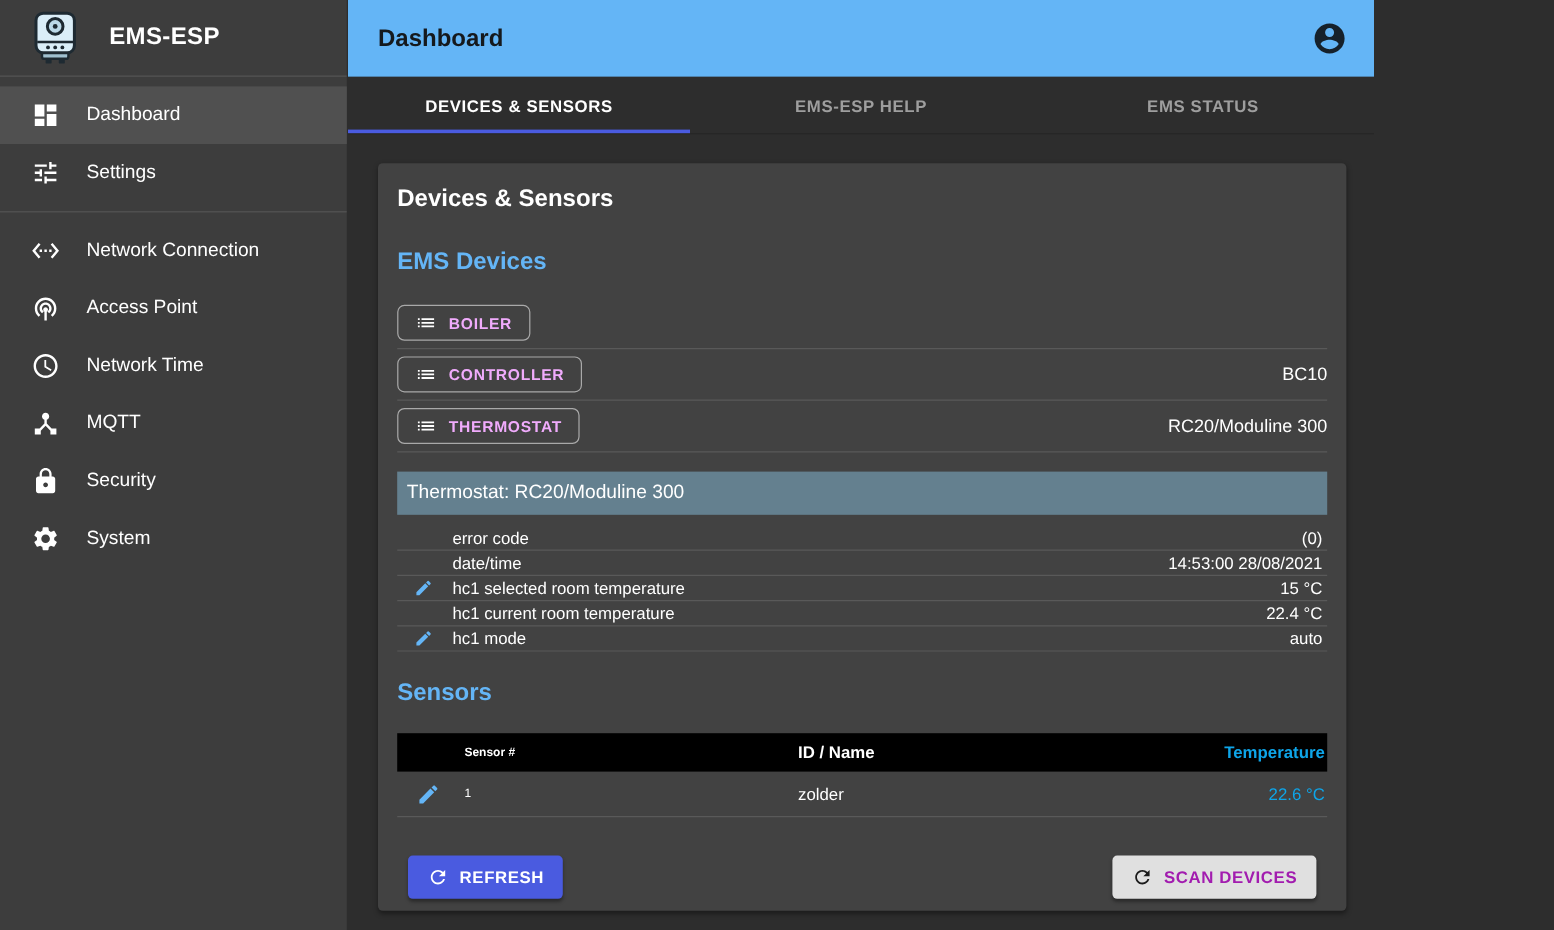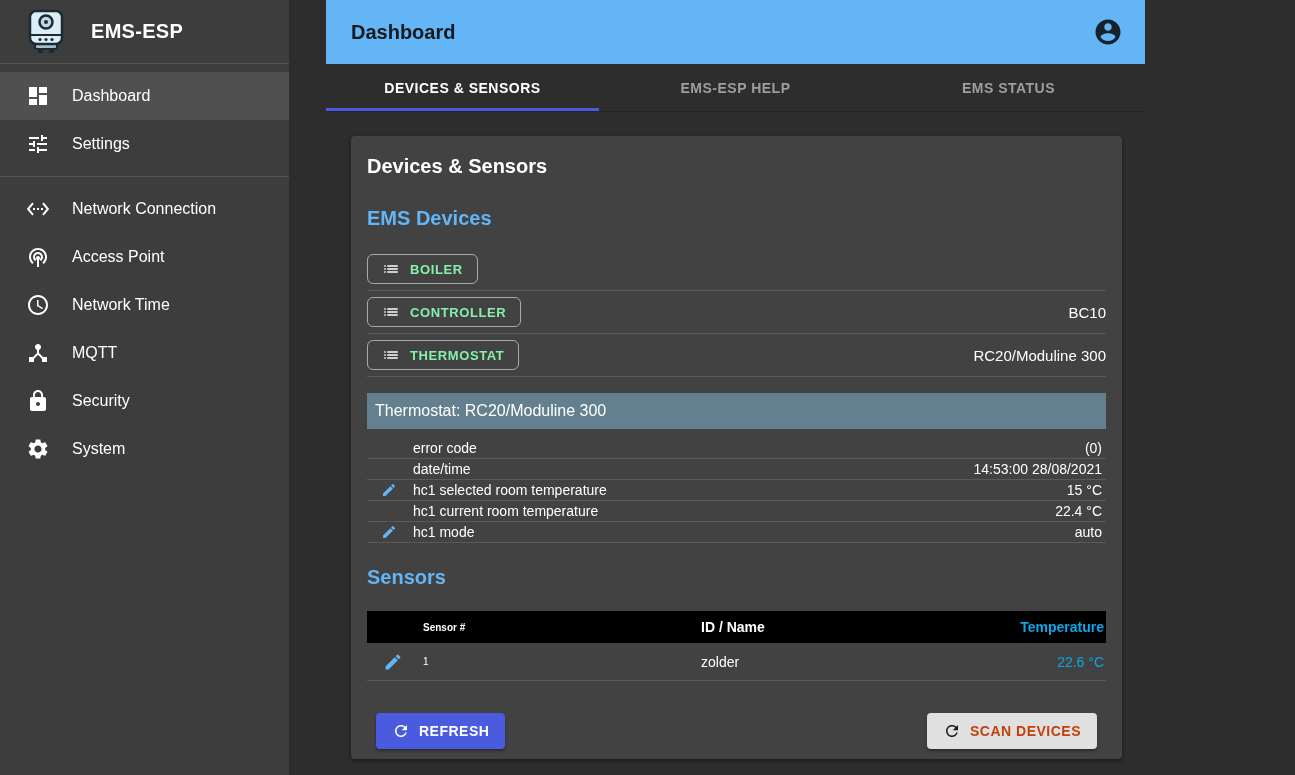--- a/index.html
+++ b/index.html
@@ -1,18 +1,18 @@
 <!DOCTYPE html>
 <html><head>
 <meta charset="utf-8">
 <style>
   * { margin:0; padding:0; box-sizing:border-box; }
   html,body { width:1295px; height:775px; overflow:hidden; background:#2d2d2d;
     font-family:"Liberation Sans","DejaVu Sans",sans-serif; }
-  .app { display:flex; width:1145px; height:775px;gap:36px; }
+  .app { display:flex; width:1145px; height:775px; }
 
   
   .sidebar { width:290px; height:775px; background:#3d3d3d; flex-shrink:0;
     border-right:1px solid rgba(0,0,0,0.25); display:flex; flex-direction:column; }
   .sidebar-header { height:64px; display:flex; align-items:center; padding-left:26px;
     border-bottom:1px solid rgba(255,255,255,0.12); flex-shrink:0; }
   .logo { width:40px; height:46px; }
   .app-title { color:#ffffff; font-size:20px; font-weight:700; margin-left:25px; letter-spacing:0.3px; }
   .nav { padding-top:8px; }
   .nav-item { height:48px; display:flex; align-items:center; padding-left:26px; cursor:pointer; }
@@ -44,21 +44,21 @@
 
   .card-title { color:#ffffff; font-size:20px; font-weight:700; line-height:28px; }
   .section-heading { color:#64b5f6; font-size:20px; font-weight:700; line-height:28px; margin-top:24px; }
 
   
   .device-list { margin-top:16px; }
   .device-row { height:43px; display:flex; align-items:center; justify-content:space-between;
     border-bottom:1px solid rgba(255,255,255,0.12); }
   .device-btn { display:inline-flex; align-items:center; gap:10px; height:30px;
     border:1px solid rgba(255,255,255,0.55); border-radius:6px; background:transparent;
-    color:#86efac; font-size:13px; font-weight:700; letter-spacing:0.6px; padding:0 14px;
+    color:#f0abfc; font-size:13px; font-weight:700; letter-spacing:0.6px; padding:0 14px;
     cursor:pointer; font-family:inherit; }
   .device-btn svg { width:18px; height:18px; fill:#ffffff; }
   .device-value { color:#ffffff; font-size:15px; }
 
   
   .panel-header { margin-top:16px; height:36px; background:#64808f; color:#ffffff;
     font-size:16px; font-weight:500; display:flex; align-items:center; padding-left:8px; }
   .kv-table { margin-top:9px; }
   .kv-row { height:21px; display:flex; align-items:center;
     border-bottom:1px solid rgba(255,255,255,0.12); }
@@ -81,21 +81,21 @@
 
   
   .actions { margin-top:32px; display:flex; align-items:center; justify-content:space-between;
     padding:0 9px; }
   .btn { display:inline-flex; align-items:center; gap:9px; height:36px; border:none;
     border-radius:4px; font-size:14px; font-weight:700; letter-spacing:0.5px; padding:0 16px;
     cursor:pointer; font-family:inherit; box-shadow:0 2px 3px rgba(0,0,0,0.35); }
   .btn svg { width:18px; height:18px; }
   .btn-primary { background:#4a5be0; color:#ffffff; }
   .btn-primary svg { fill:#ffffff; }
-  .btn-light { background:#e0e0e0; color:#c2410c; }
+  .btn-light { background:#e0e0e0; color:#a21caf; }
   .btn-light svg { fill:#1b1b1b; }
 </style>
 </head>
 <body>
 
 <div class="app">
 
   <div class="sidebar">
     <div class="sidebar-header">
       <svg class="logo" viewBox="0 0 40 46">

